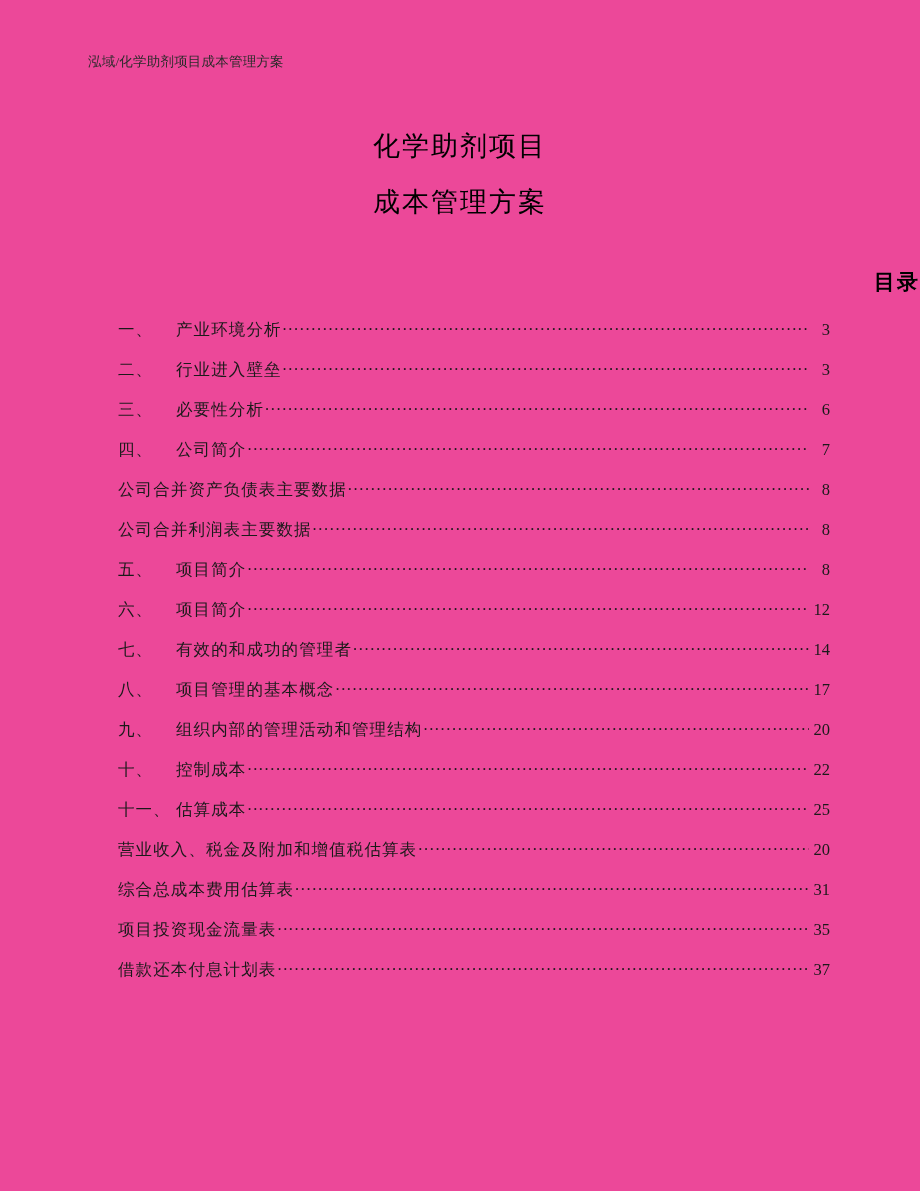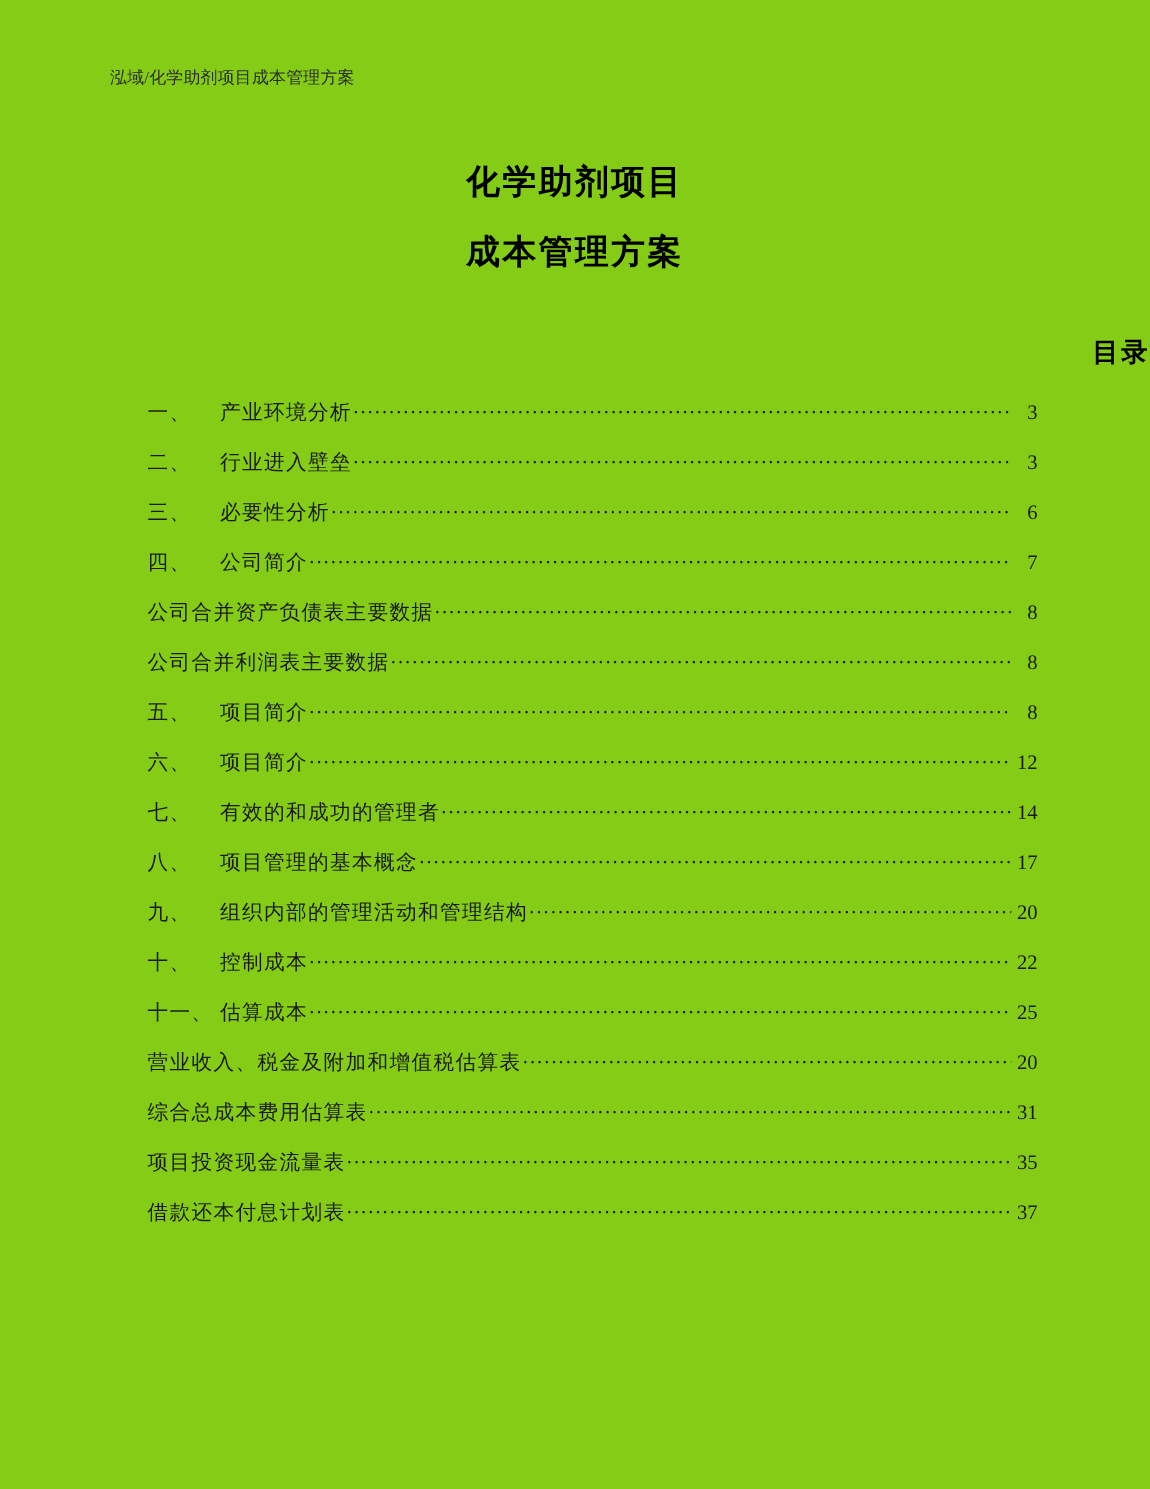--- a/index.html
+++ b/index.html
@@ -14,21 +14,21 @@
     font-family: "Liberation Serif", "DejaVu Serif", serif;
     color: #000000;
     overflow: hidden;
   }
 
   .page {
     position: absolute;
     inset: 0;
     width: 920px;
     height: 1191px;
-    background: #84cc16;
+    background: #ec4899;
   }
 
   
   .doc-header {
     position: absolute;
     left: 88px;
     top: 52px;
     font-size: 13.5px;
     line-height: 20px;
     color: #2b2b2b;
@@ -40,21 +40,21 @@
   
   .title-block {
     position: absolute;
     left: 0;
     top: 118px;
     width: 920px;
     text-align: center;
   }
   .title-line {
     font-size: 27px;
-    font-weight: bold;
+    font-weight: normal;
     line-height: 56px;
     letter-spacing: 2px;
     color: #000000;
     font-family: "DejaVu Sans", "Liberation Sans", sans-serif;
   }
 
   
   .toc-heading {
     position: absolute;
     left: 0;

